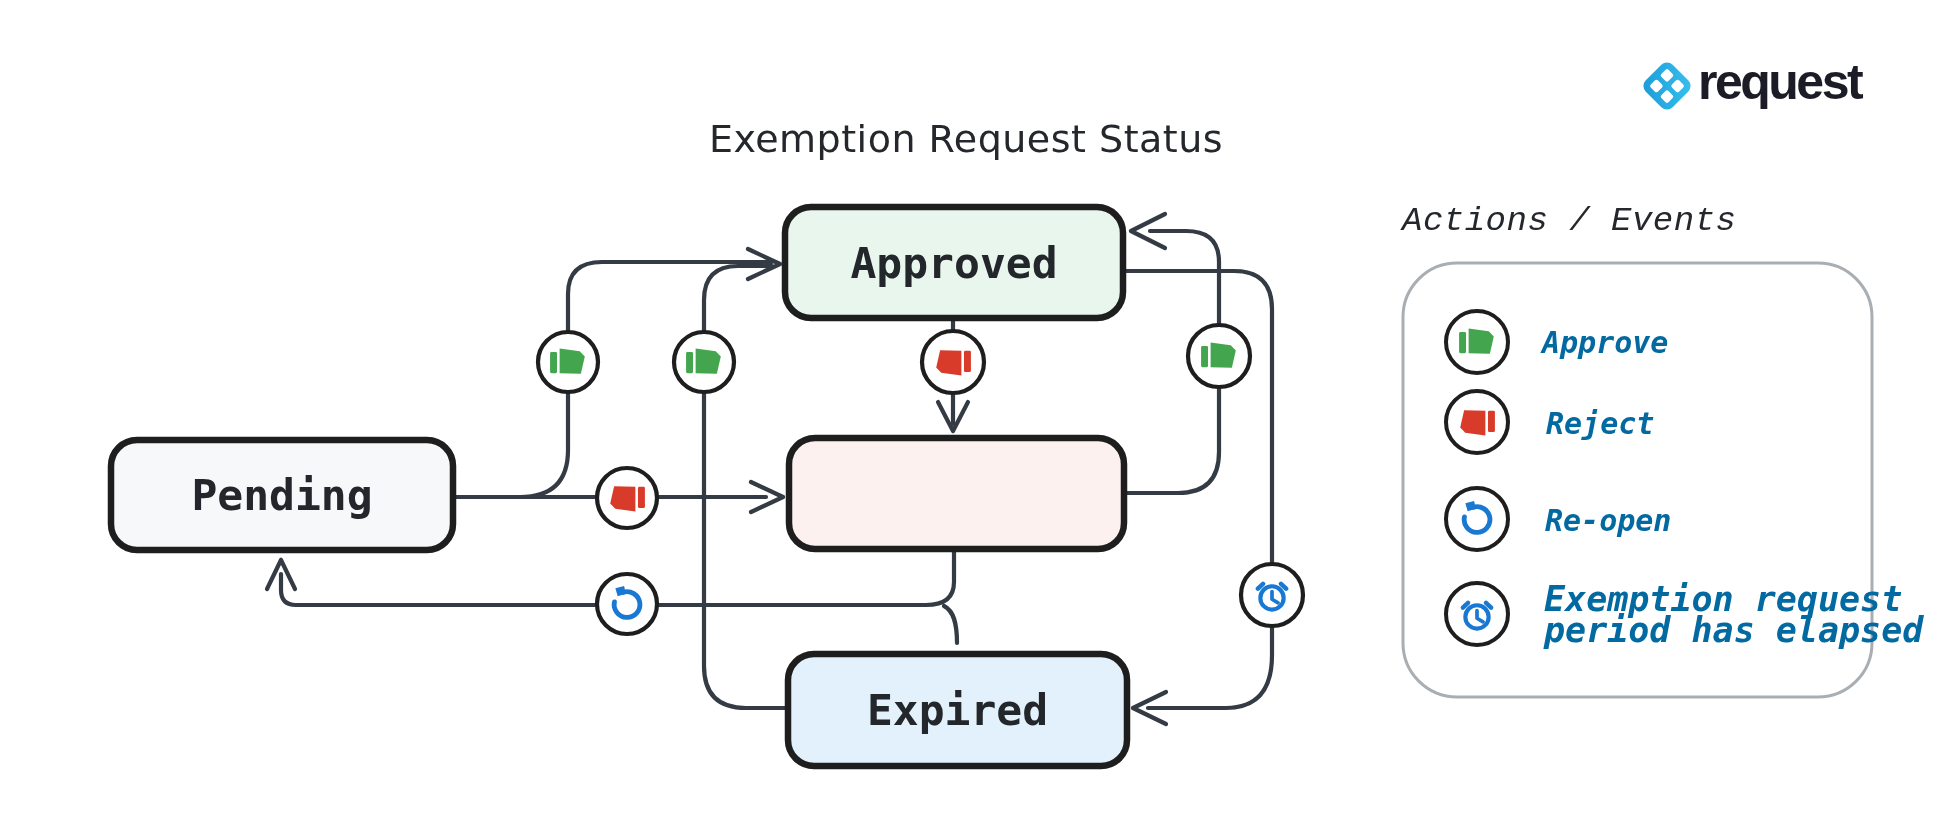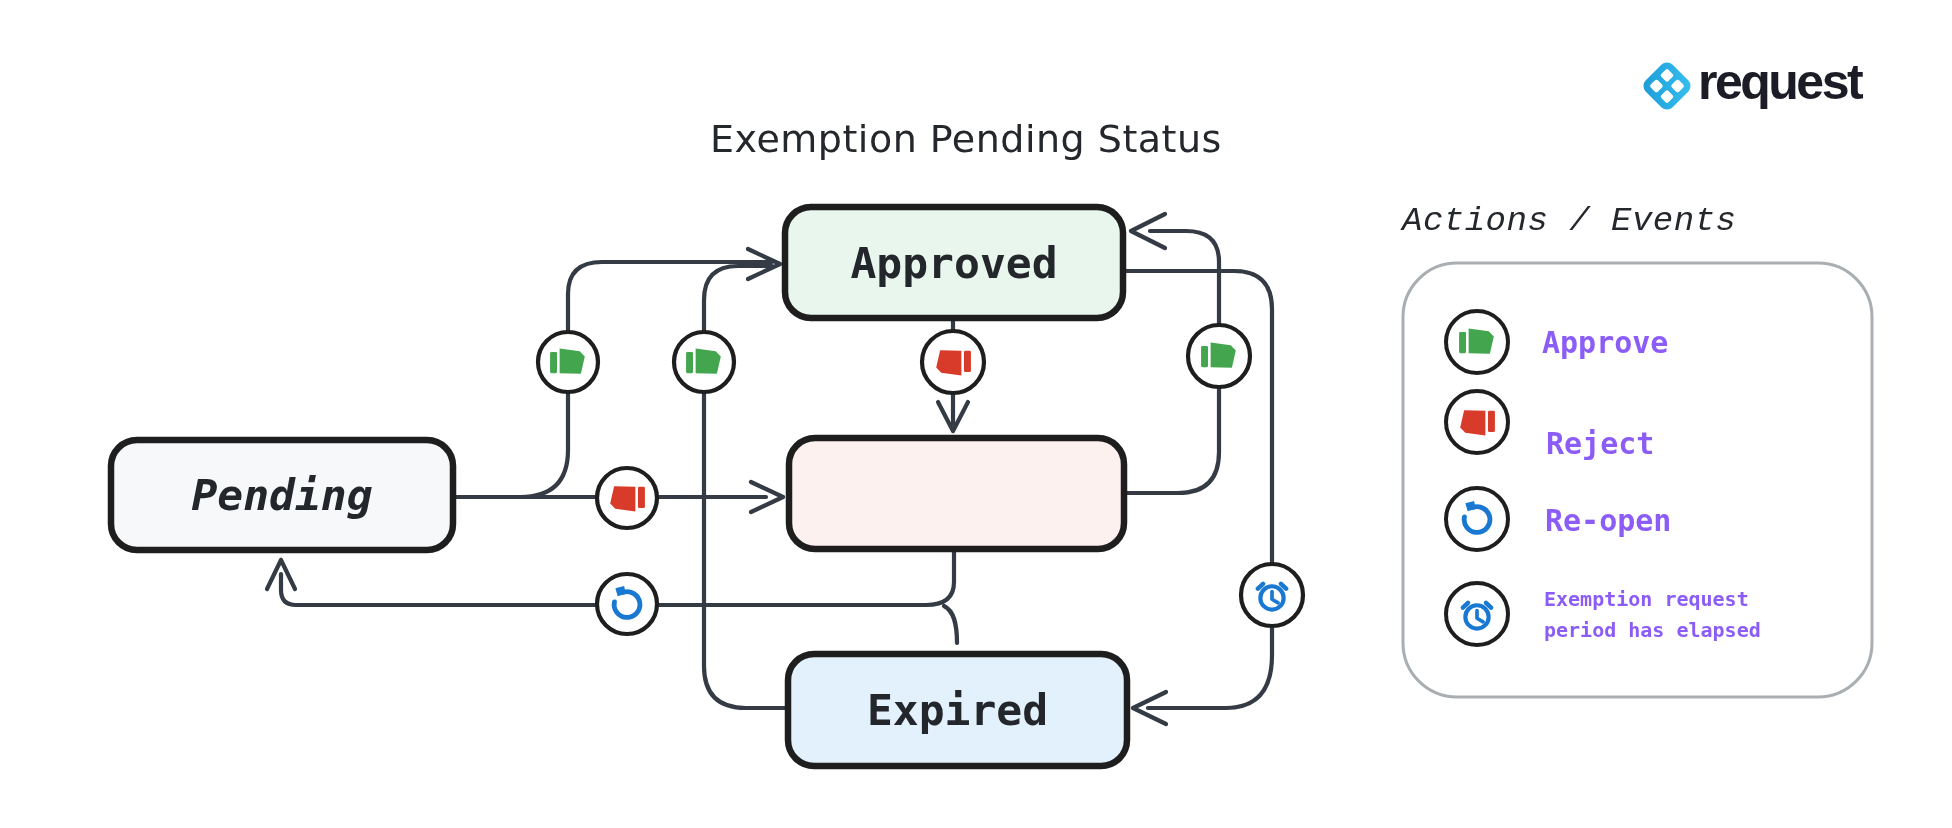--- a/index.html
+++ b/index.html
@@ -6,30 +6,30 @@
   .canvas{position:relative;width:1952px;height:828px;background:#ffffff;overflow:hidden;
           font-family:"DejaVu Sans",sans-serif;}
   svg.diagram{position:absolute;left:0;top:0;}
   .hand{position:absolute;color:#24272c;font-weight:500;letter-spacing:.5px;
         font-family:"DejaVu Sans",sans-serif;}
   .diagram-title{left:700px;top:117px;width:532px;text-align:center;font-size:38px;}
   .legend-title{left:1402px;top:202px;width:450px;text-align:left;font-size:34px;font-style:italic;font-family:Liberation Mono, monospace;}
   .state-label{position:absolute;display:flex;align-items:center;justify-content:center;
         font-family:"DejaVu Sans Mono","Liberation Mono",monospace;font-weight:600;
         font-size:43px;color:#23262a;}
-  .sl-pending{left:111px;top:440px;width:342px;height:110px;font-style:italic;}
+  .sl-pending{left:111px;top:440px;width:342px;height:110px;}
   .sl-approved{left:785px;top:207px;width:338px;height:111px;text-align:right;}
   .sl-rejected{left:789px;top:438px;width:335px;height:111px;}
   .sl-expired{left:788px;top:654px;width:339px;height:112px;}
   .legend-label{position:absolute;font-family:"DejaVu Sans Mono","Liberation Mono",monospace;
-        font-weight:600;color:#8b5cf6;font-size:30px;line-height:34px;white-space:nowrap;}
+        font-weight:600;color:#0369a1;font-size:30px;line-height:34px;white-space:nowrap;font-style:italic;}
   .ll-approve{left:1542px;top:326px;}
-  .ll-reject{left:1546px;top:407px;margin-top:20px;}
+  .ll-reject{left:1546px;top:407px;}
   .ll-reopen{left:1545px;top:504px;}
-  .ll-elapsed{left:1544px;top:584px;font-size:20px;line-height:31px;}
+  .ll-elapsed{left:1544px;top:584px;font-size:35px;line-height:31px;}
   .brand-word{position:absolute;left:1698px;top:57px;font-family:"Liberation Sans",sans-serif;
         font-weight:700;font-size:50px;line-height:50px;letter-spacing:-2.5px;color:#1c1c27;}
 </style>
 </head>
 <body>
 
 <div class="canvas">
 
   <svg class="diagram" width="1952" height="828" viewBox="0 0 1952 828">
     <defs>
@@ -115,21 +115,21 @@
       <rect x="-19" y="-19" width="38" height="38" rx="8" fill="url(#brandblue)"></rect>
       <g fill="#ffffff">
         <rect x="-12.5" y="-12.5" width="10" height="10" rx="2"></rect>
         <rect x="2.5" y="-12.5" width="10" height="10" rx="2"></rect>
         <rect x="-12.5" y="2.5" width="10" height="10" rx="2"></rect>
         <rect x="2.5" y="2.5" width="10" height="10" rx="2"></rect>
       </g>
     </g>
   </svg>
 
-  <div class="hand diagram-title">Exemption Pending Status</div>
+  <div class="hand diagram-title">Exemption Request Status</div>
   <div class="brand-word">request</div>
 
   <div class="state-label sl-pending">Pending</div>
   <div class="state-label sl-approved">Approved</div>
   <div class="state-label sl-expired">Expired</div>
 
   <div class="hand legend-title">Actions / Events</div>
   <div class="legend-label ll-approve">Approve</div>
   <div class="legend-label ll-reject">Reject</div>
   <div class="legend-label ll-reopen">Re-open</div>

